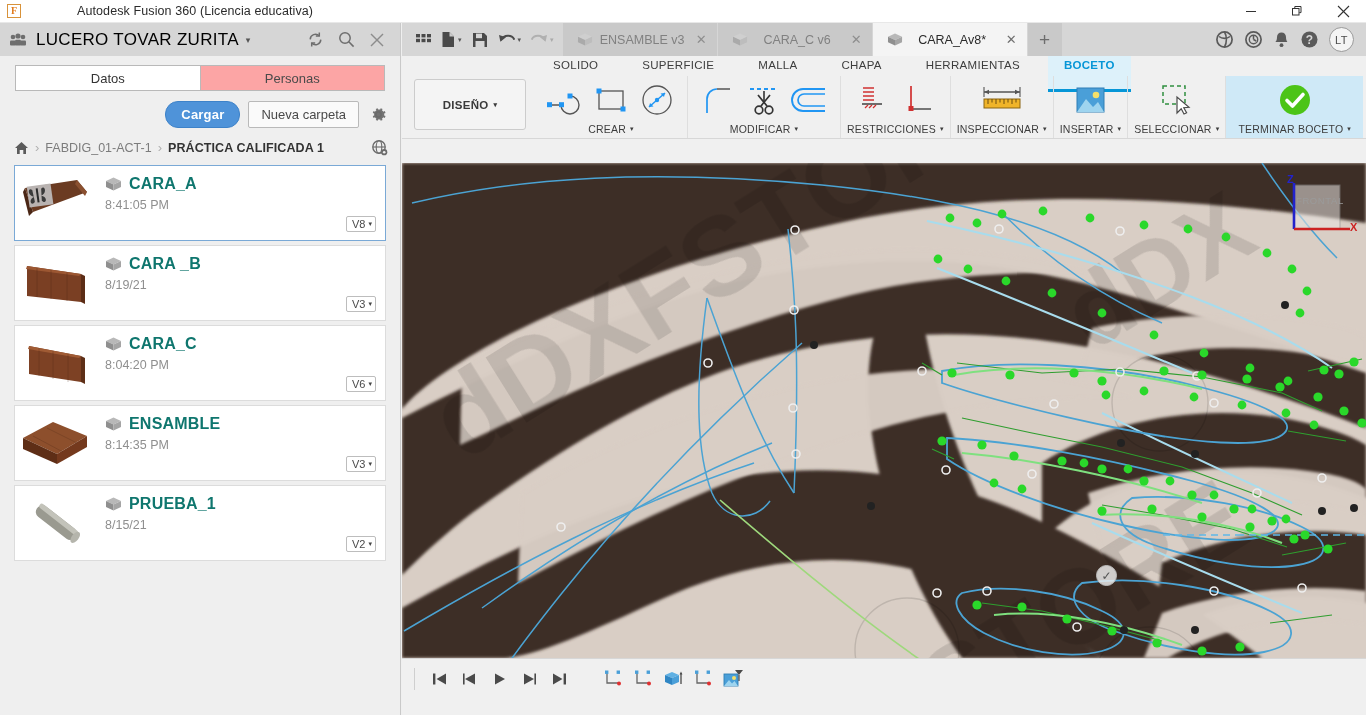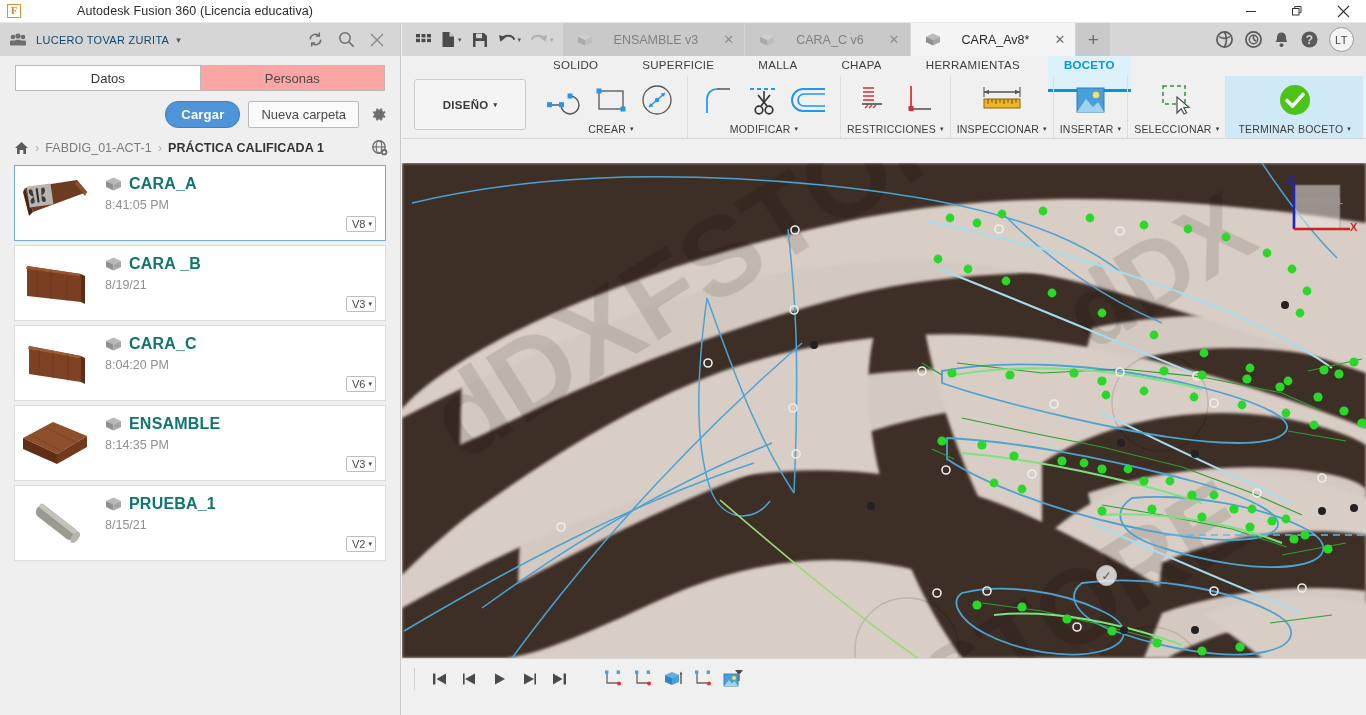--- a/index.html
+++ b/index.html
@@ -35,21 +35,21 @@
   
   .leftpanel {
     position: absolute; left: 0; top: 23px; width: 401px; height: 692px;
     background: #efefef; border-right: 1px solid #c9c9c9;
   }
   .lp-header {
     height: 33px; background: #d6d6d6; display: flex; align-items: center;
     padding: 0 9px;
   }
   .lp-people-icon { width: 18px; height: 14px; margin-right: 9px; position: relative; }
-  .lp-user-name { font-size: 11px; color: #0c4a6e; letter-spacing: .3px; }
+  .lp-user-name { font-size: 17px; color: #000000; letter-spacing: .3px; }
   .lp-caret { margin-left: 7px; color: #555; font-size: 9px; }
   .lp-header-actions { margin-left: auto; display: flex; gap: 14px; align-items: center; padding-right: 6px;}
   .lp-hicon { color: #6e6e6e; display: flex; align-items: center; justify-content: center; }
 
   .lp-tabs { display: flex; padding: 9px 15px 0 15px; }
   .lp-tab {
     flex: 1; height: 26px; line-height: 25px; text-align: center;
     font-size: 13px; color: #4a4a4a; background: #fca5a5;
     border: 1px solid #b9b9b9;
   }
@@ -113,21 +113,21 @@
   }
   .qat-icons { display: flex; align-items: center; padding-left: 9px; gap: 3px; }
   .qat-btn {
     height: 26px; min-width: 24px; display: flex; align-items: center; justify-content: center;
     color: #4a4a4a; padding: 0 3px;
   }
   .qat-caret { font-size: 7px; color: #555; margin-left: 2px; }
 
   .doc-tabs { display: flex; align-items: flex-end; margin-left: 6px; }
   .doc-tab {
-    height: 33px; display: flex; align-items: center; gap: 21px;
+    height: 33px; display: flex; align-items: center; gap: 7px;
     padding: 0 10px 0 14px; min-width: 155px;
     background: #c9c9c9; color: #818181; font-size: 12.5px;
     border-right: 1px solid #d6d6d6;
   }
   .doc-tab.active { background: #f4f4f4; color: #2b2b2b; }
   .doc-tab .dt-cube { width: 16px; height: 15px; flex: none; }
   .doc-tab .dt-label { flex: 1; text-align: center; white-space: nowrap; }
   .doc-tab .dt-close { color: #8e8e8e; font-size: 13px; padding-left: 4px; }
   .doc-tab.active .dt-close { color: #707070; }
   .tab-add {

